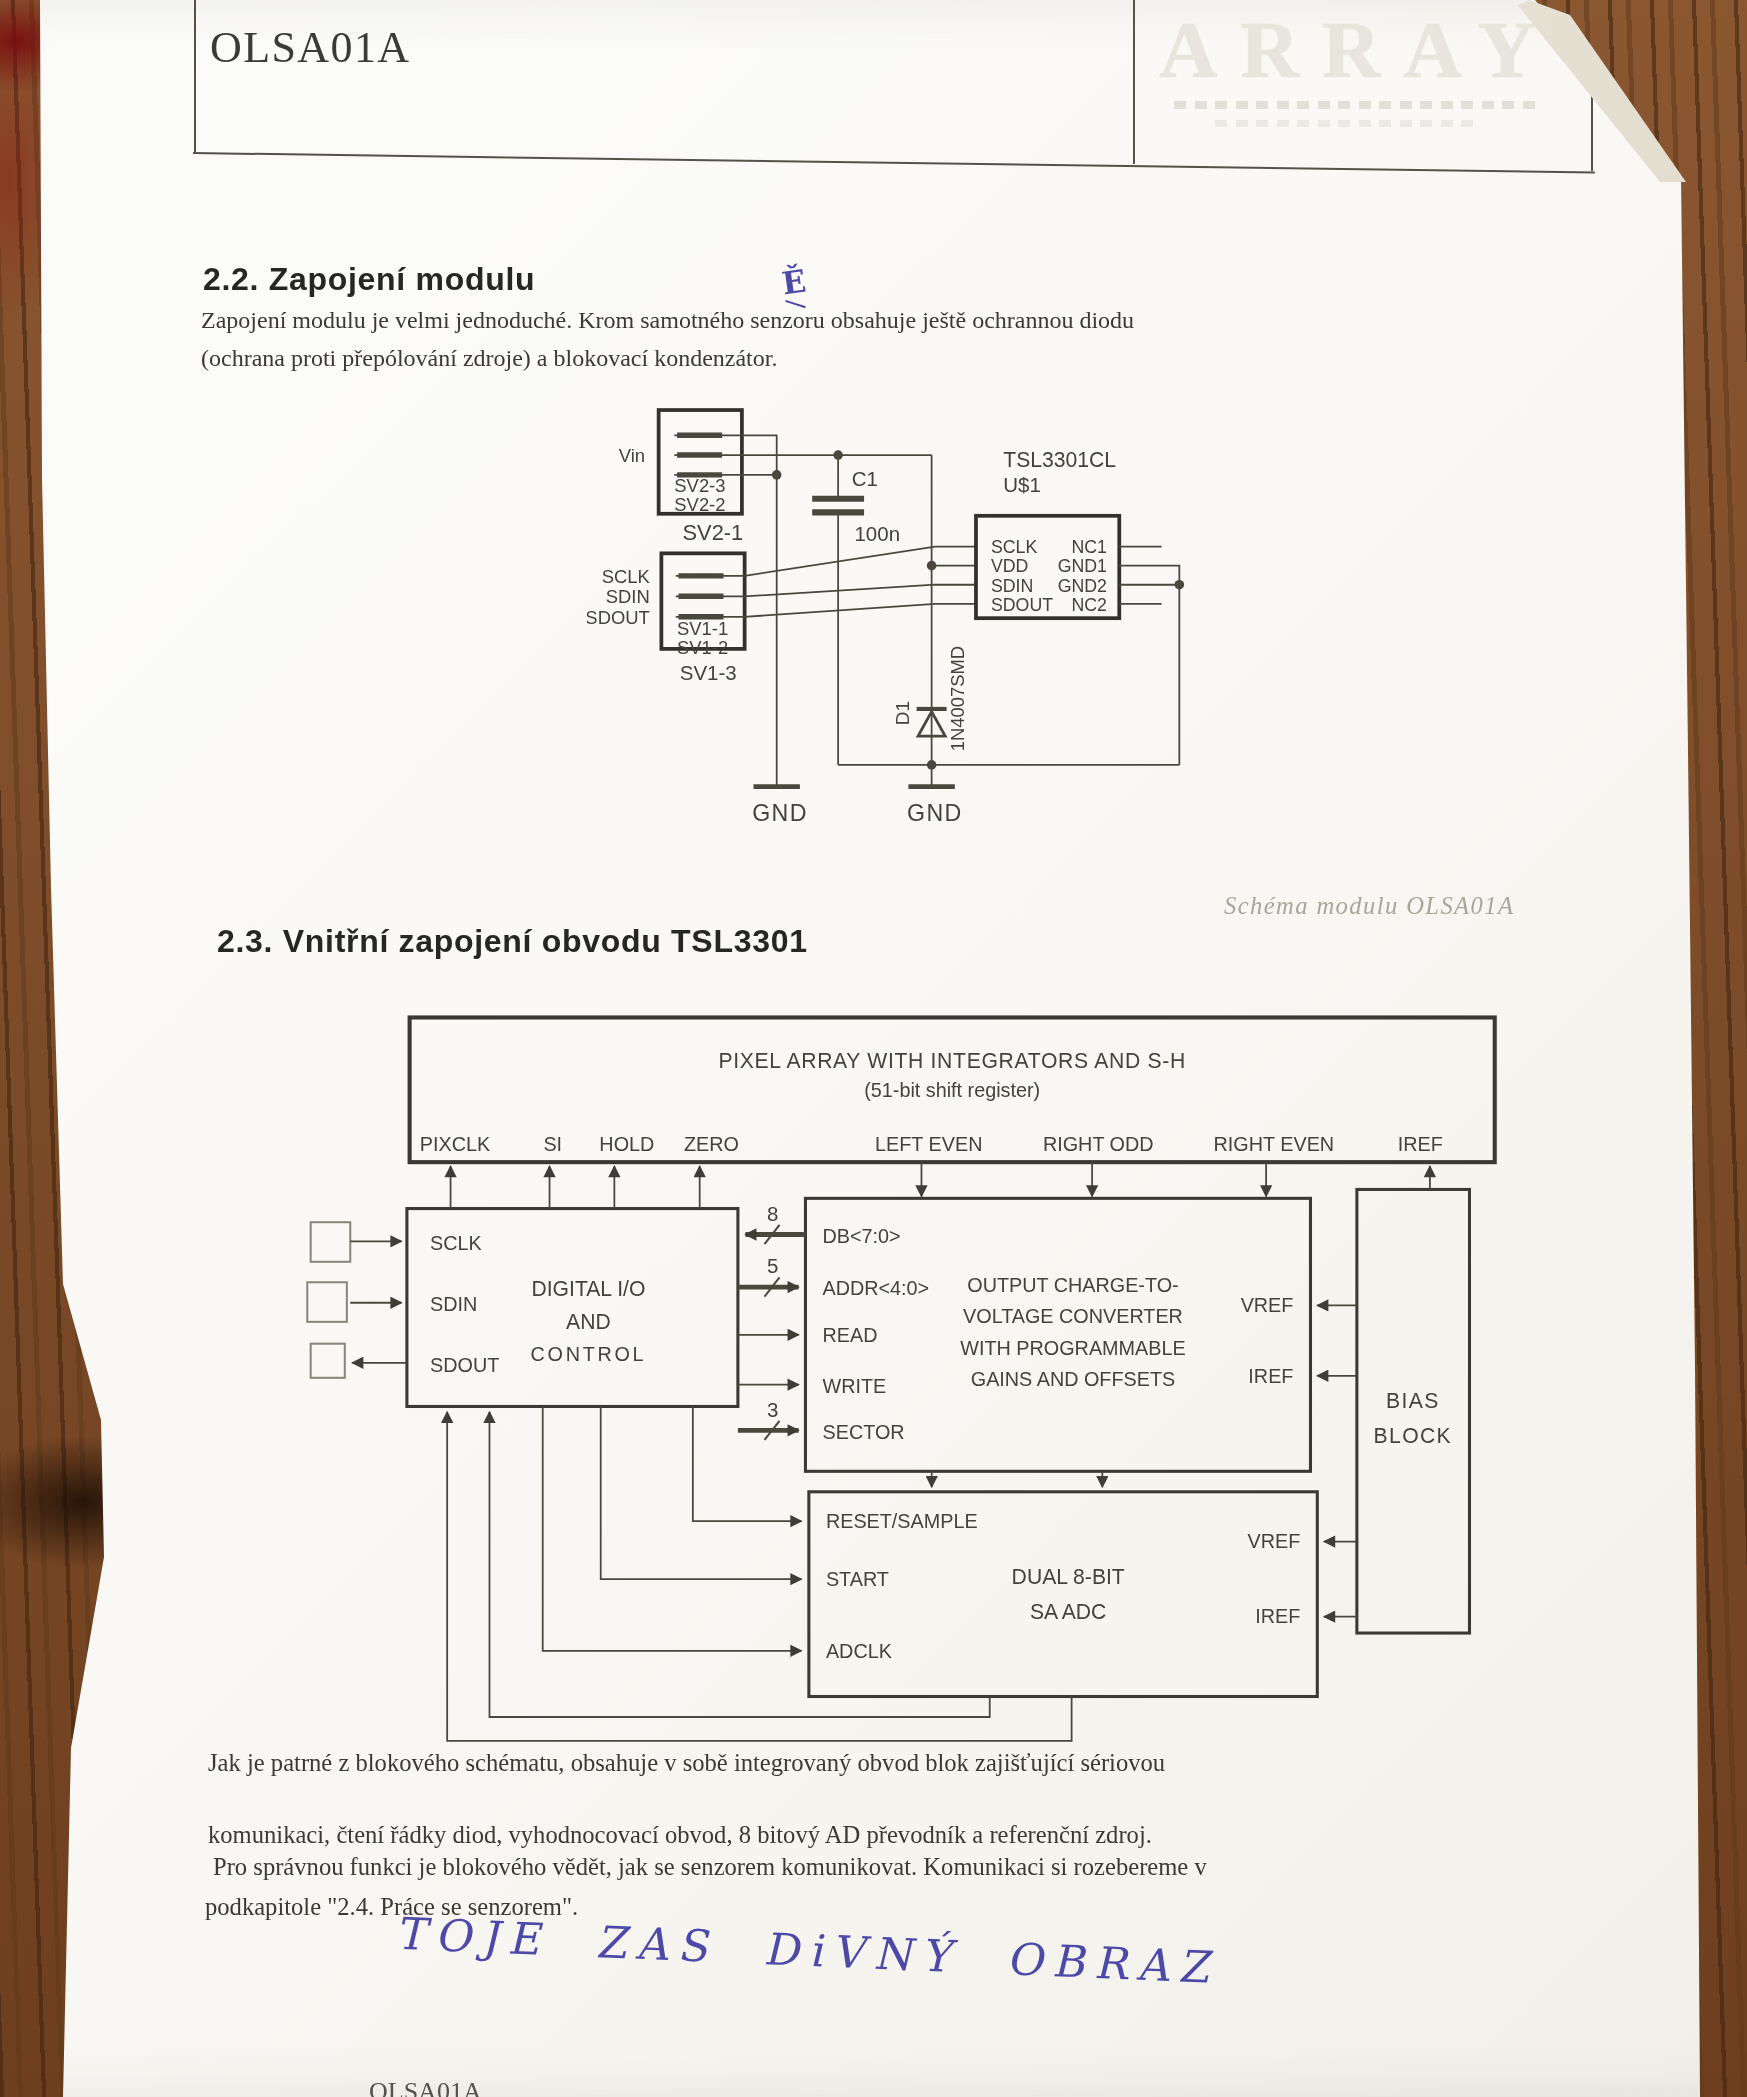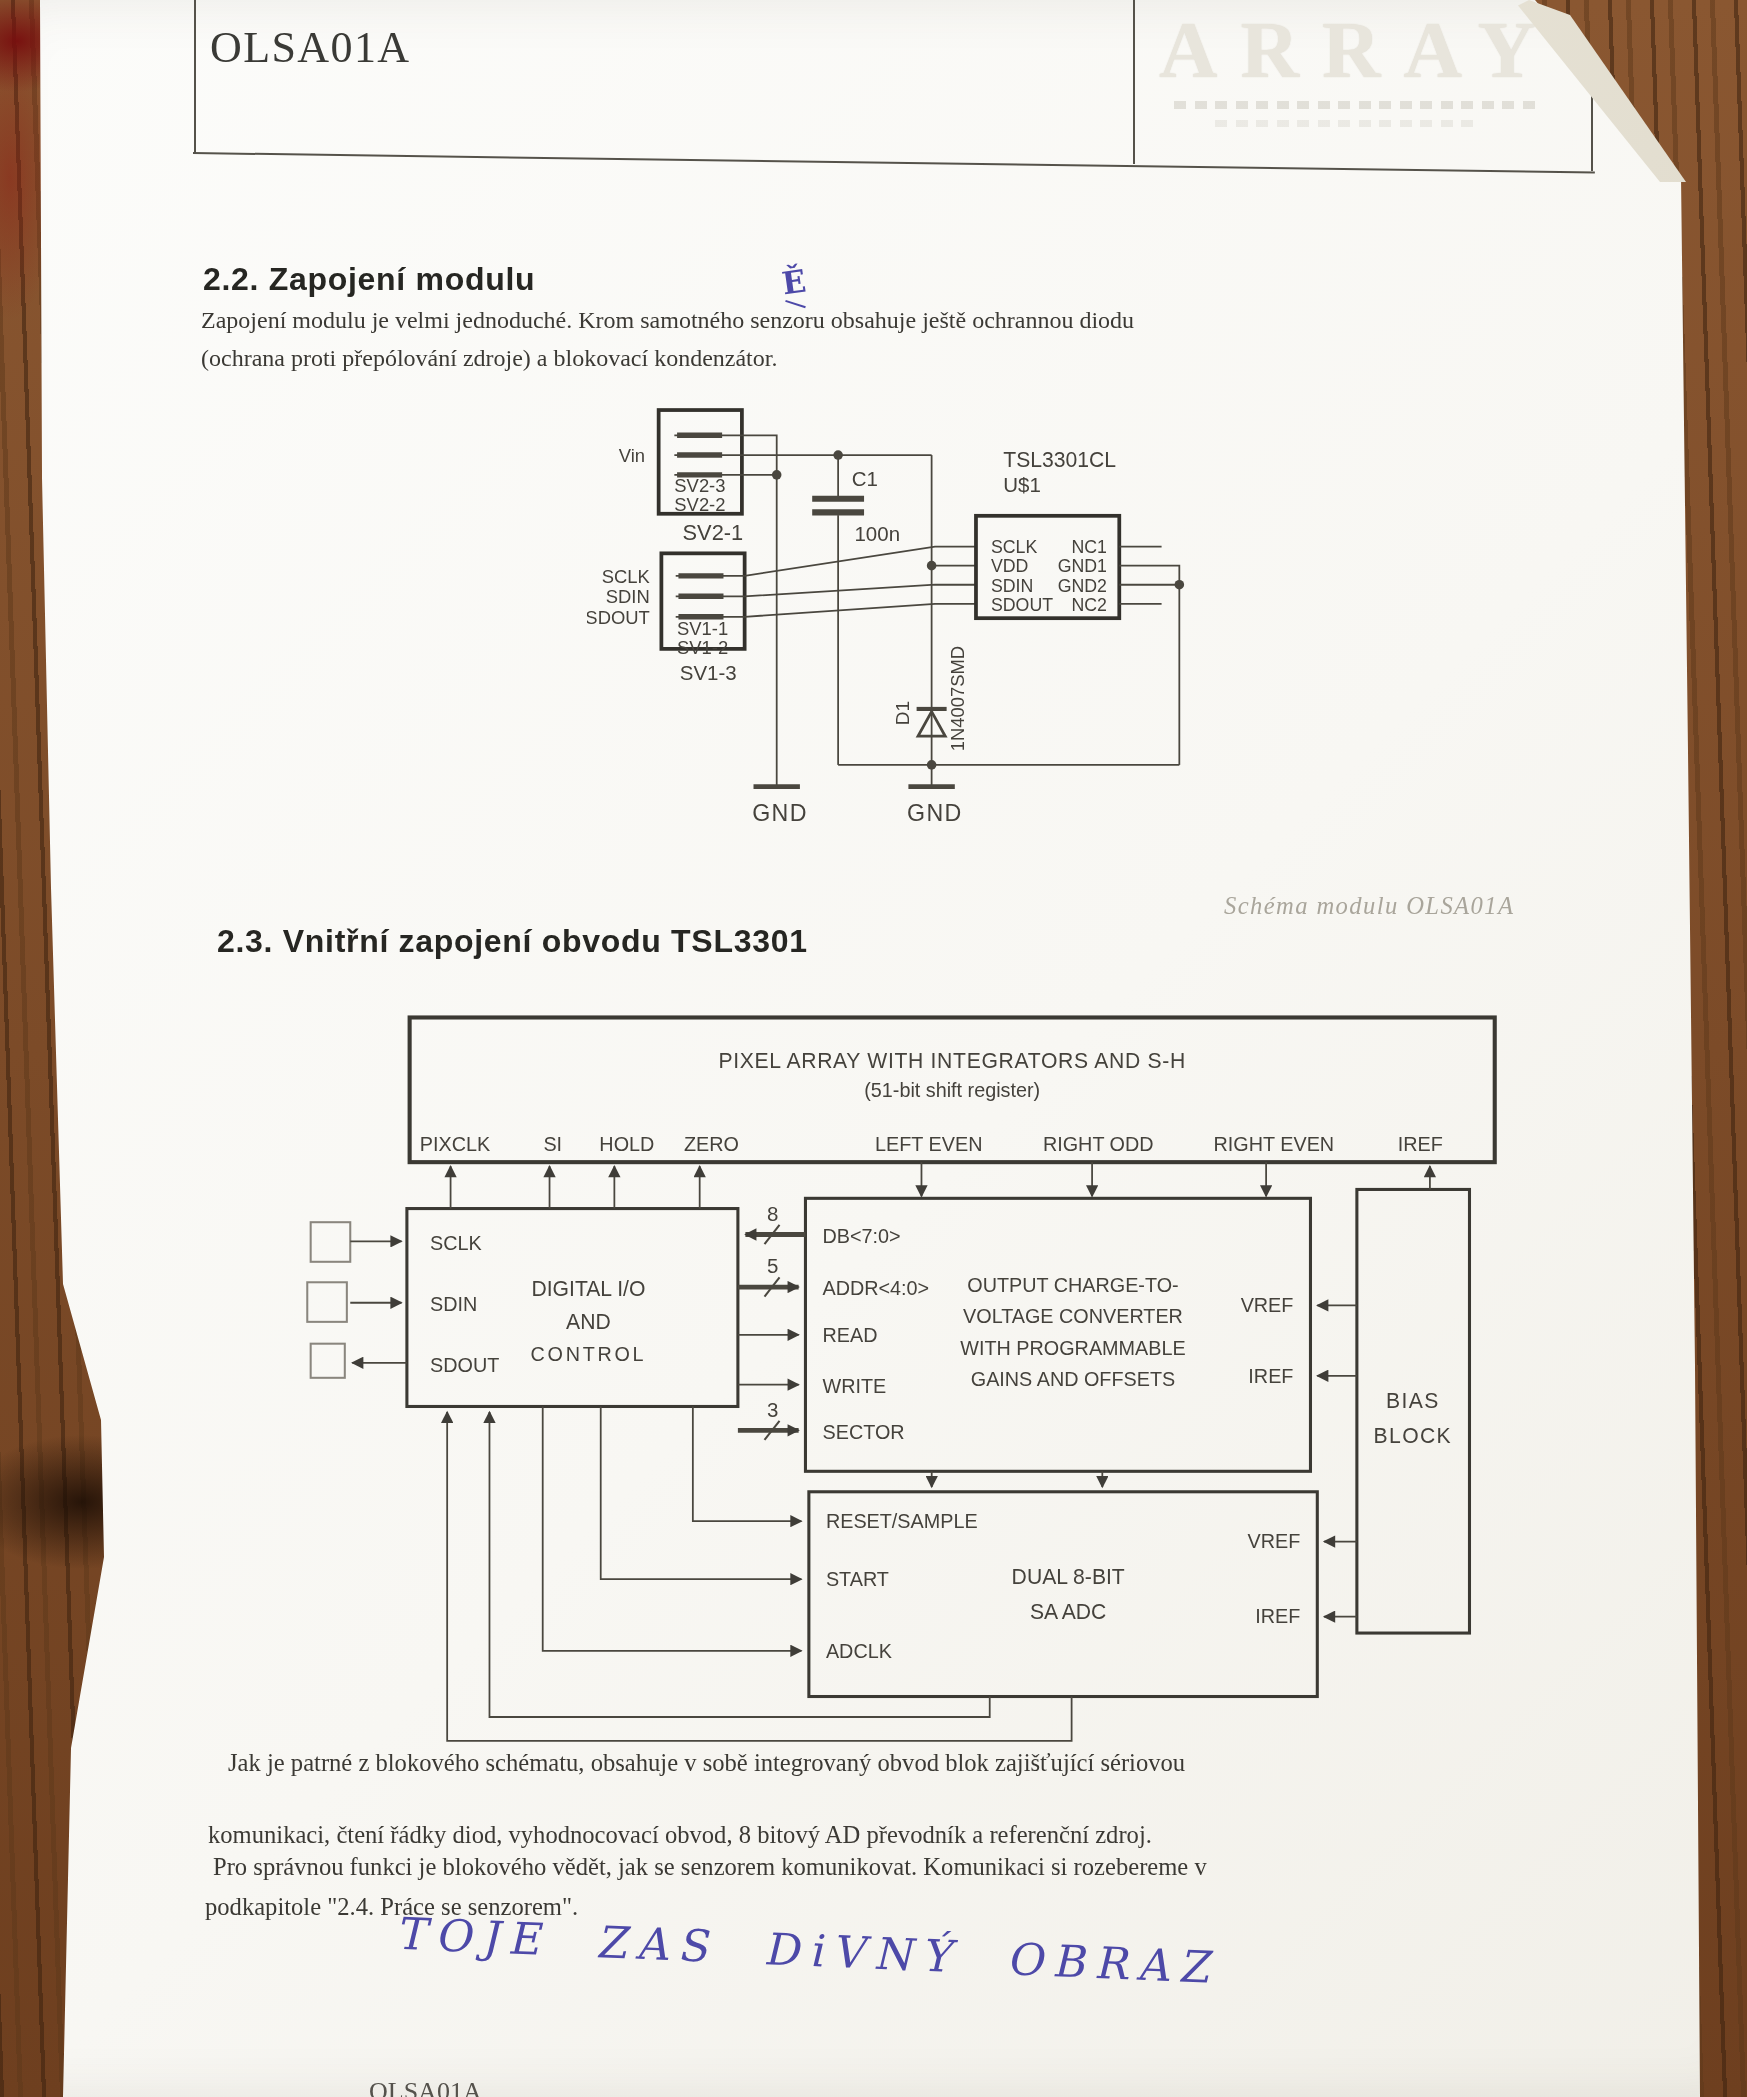--- a/index.html
+++ b/index.html
@@ -255,21 +255,21 @@
       <text x="1210" y="2428">ADCLK</text>
       <text x="1565" y="2320" text-anchor="middle" font-size="31">DUAL 8-BIT</text>
       <text x="1565" y="2372" text-anchor="middle" font-size="31">SA ADC</text>
       <text x="1905" y="2268" text-anchor="end">VREF</text>
       <text x="1905" y="2378" text-anchor="end">IREF</text>
       <text x="2070" y="2062" text-anchor="middle" font-size="31" letter-spacing="2">BIAS</text>
       <text x="2070" y="2114" text-anchor="middle" font-size="31" letter-spacing="2">BLOCK</text>
     </g>
   </svg>
 
-  <div class="abs body-line-lg" style="left:228px;top:1749px;">Jak je patrné z blokového schématu, obsahuje v sobě integrovaný obvod blok zajišťující sériovou</div>
+  <div class="abs body-line-lg" style="left:208px;top:1749px;">Jak je patrné z blokového schématu, obsahuje v sobě integrovaný obvod blok zajišťující sériovou</div>
   <div class="abs body-line-lg" style="left:208px;top:1789px;margin-top:32px;">komunikaci, čtení řádky diod, vyhodnocovací obvod, 8 bitový AD převodník a referenční zdroj.</div>
   <div class="abs body-line-lg" style="left:213px;top:1853px;">Pro správnou funkci je blokového vědět, jak se senzorem komunikovat. Komunikaci si rozebereme v</div>
   <div class="abs body-line-lg" style="left:205px;top:1893px;">podkapitole "2.4. Práce se senzorem".</div>
 
   <div class="abs blue-ink handwriting" style="left:399px;top:1925px;">TOJE ZAS DiVNÝ OBRAZ</div>
 
   <div class="abs footer-partial" style="left:369px;top:2077px;">OLSA01A</div>
 
 </div>
 

